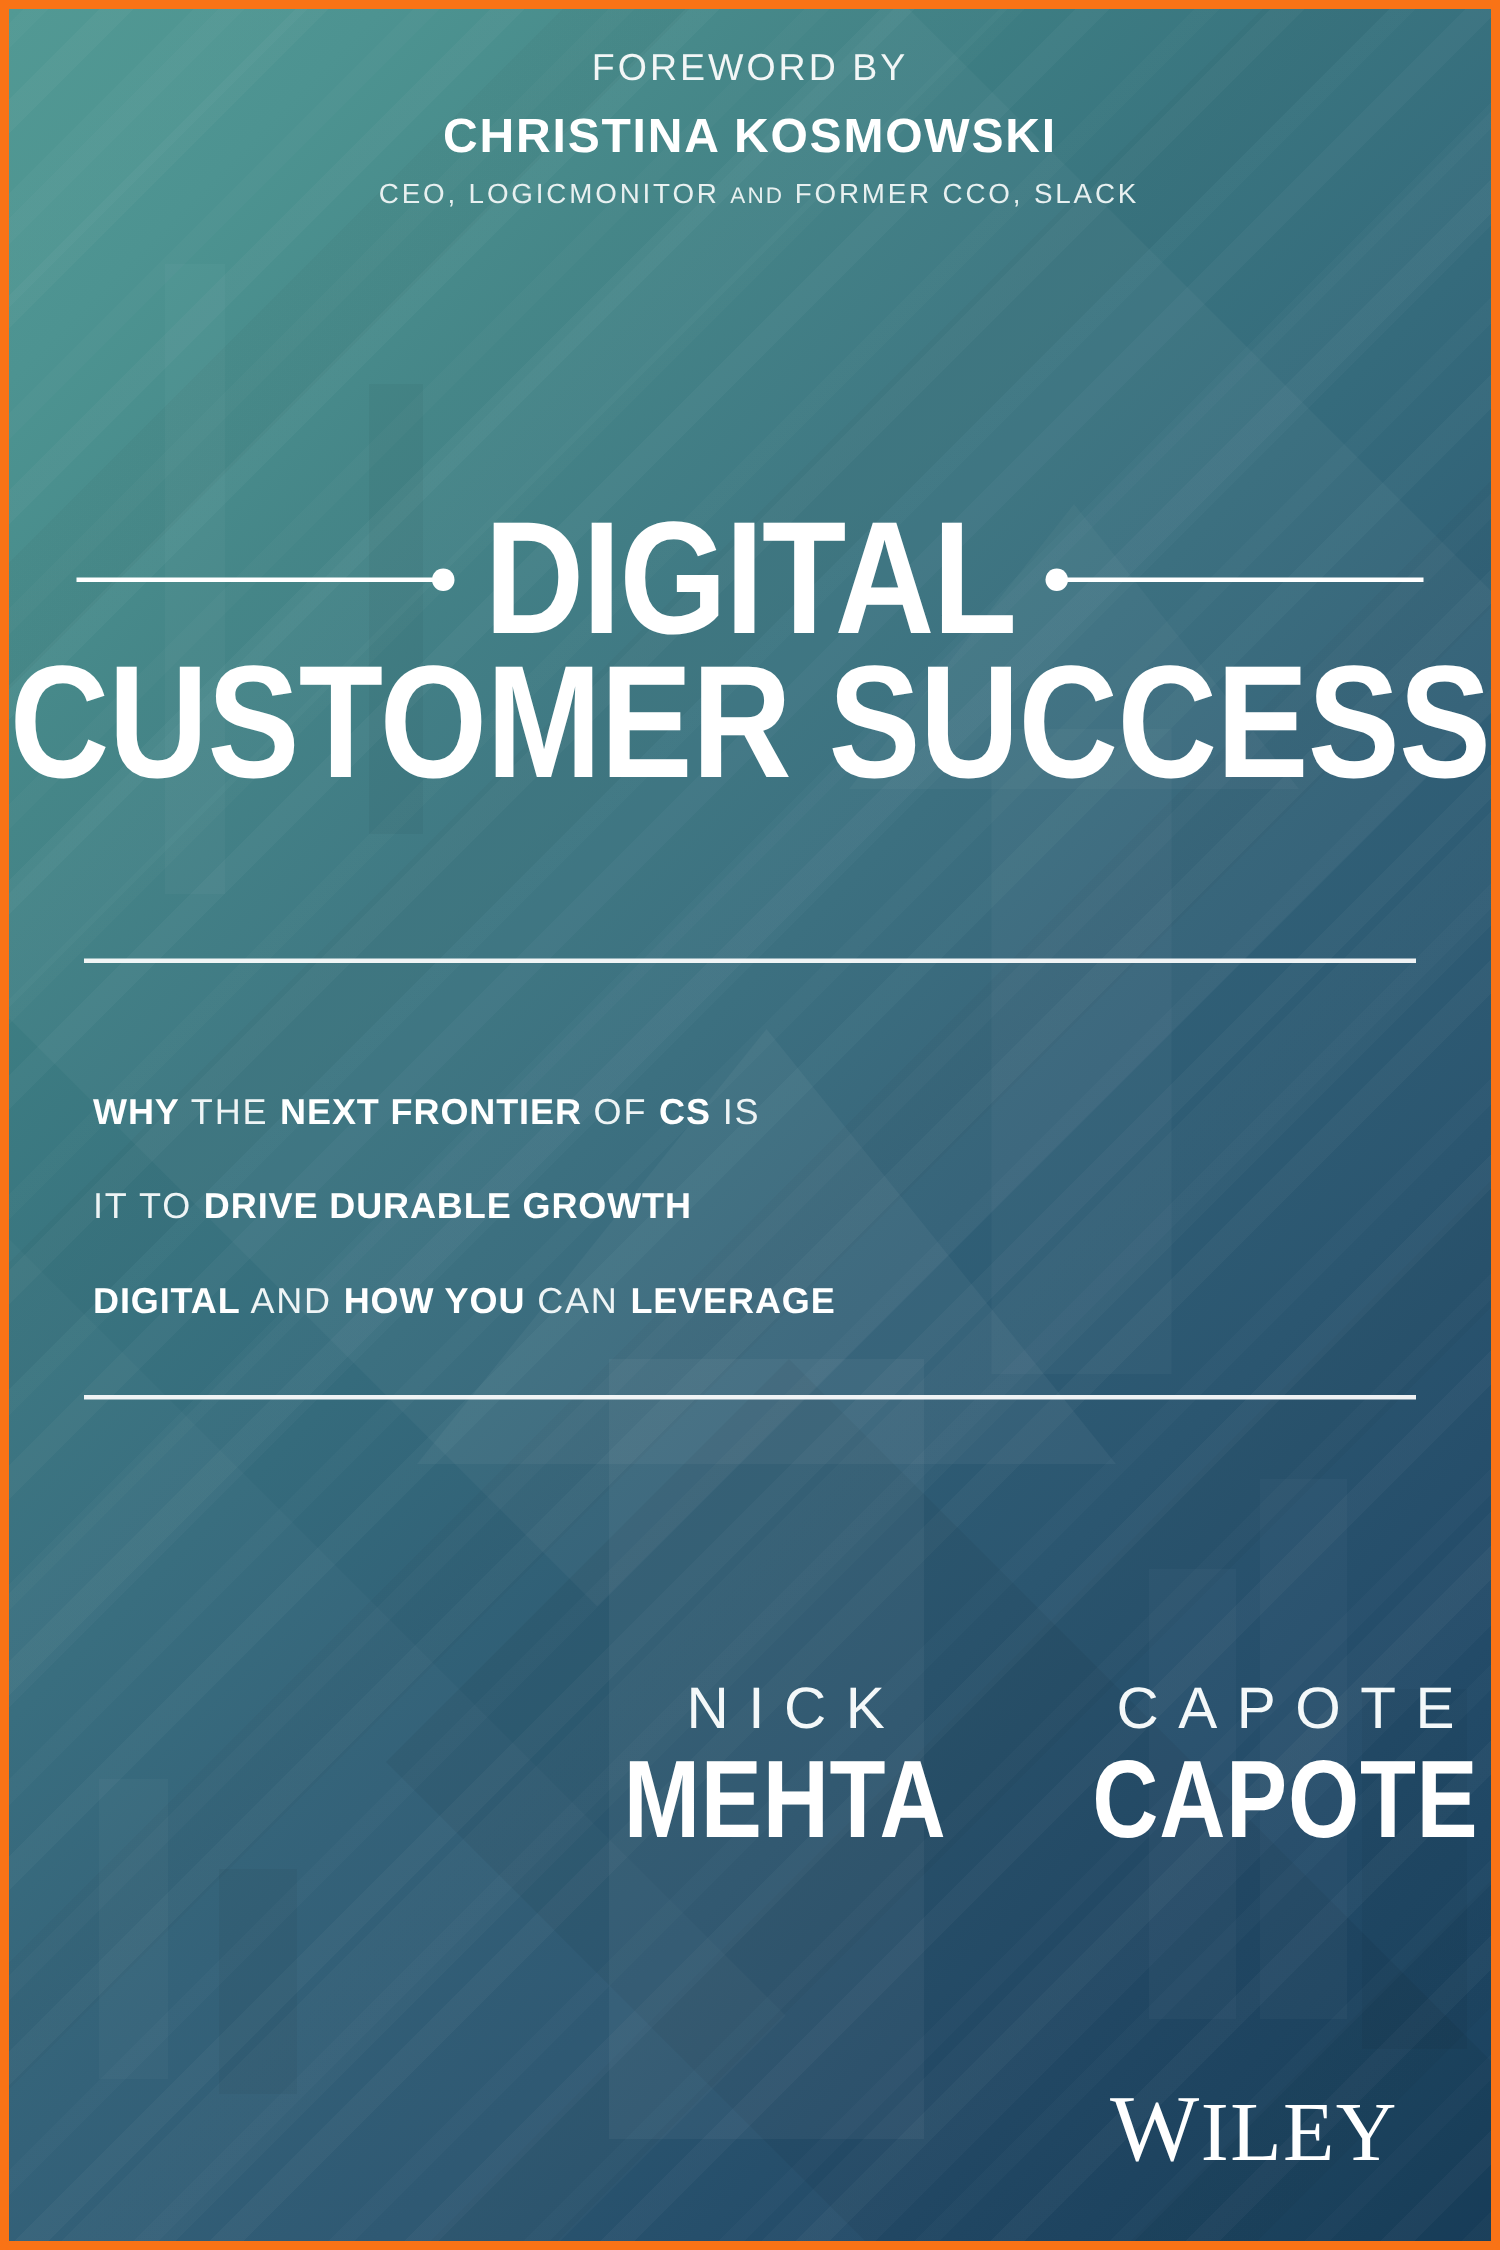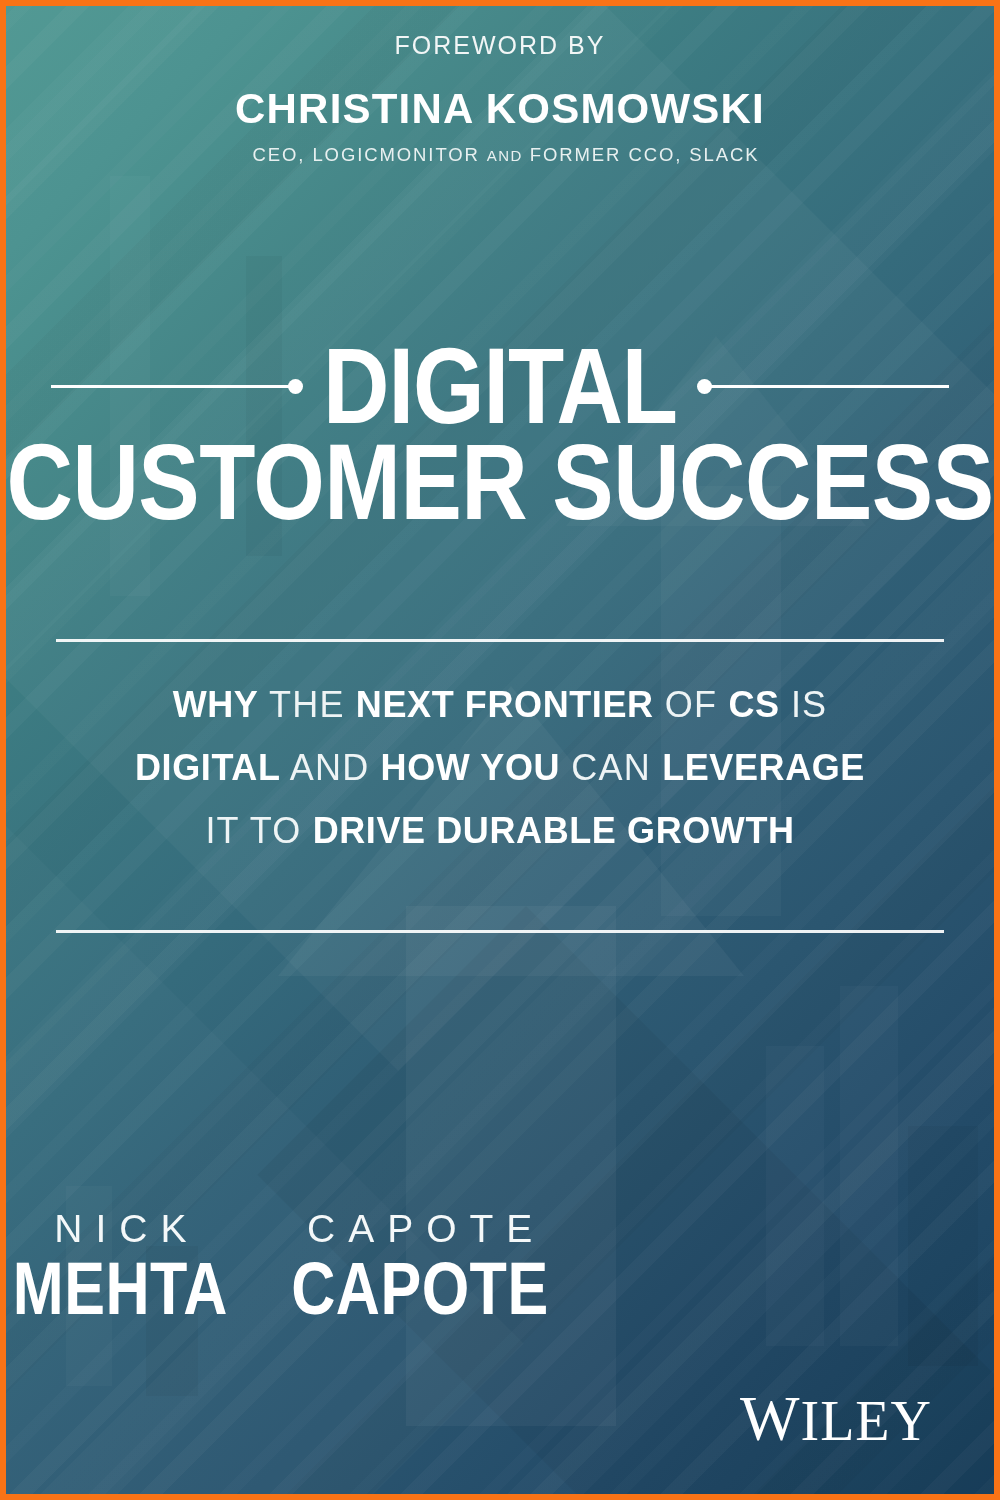--- a/index.html
+++ b/index.html
@@ -154,26 +154,26 @@
     text-align: center;
   }
   .fw-by {
     font-size: 25px;
     letter-spacing: 2.0px;
     font-weight: 400;
     color: #f2f6f6;
     line-height: 1.25;
   }
   .fw-name {
-    font-size: 42px;
+    font-size: 32px;
     font-weight: 700;
     letter-spacing: 1.2px;
     color: #ffffff;
     line-height: 1.35;
-    margin-top: 20px;
+    margin-top: 8px;
   }
   .fw-role {
     font-size: 18.5px;
     letter-spacing: 1.9px;
     font-weight: 400;
     color: #e8f0f0;
     margin-top: 6px;
     margin-left: 12px;
   }
   .fw-role .sm { font-size: 15px; letter-spacing: 1.4px; }
@@ -232,42 +232,42 @@
     position: absolute;
     left: 50px; right: 50px;
     height: 3px;
     background: rgba(255,255,255,0.92);
   }
   .sub-rule.top { top: 633px; }
   .sub-rule.bot { top: 924px; }
 
   .subtitle {
     position: absolute;
-    left: 56px; right: 56px; top: 667px;
-    text-align: center;
-    font-size: 36px;
+    left: 56px; right: 56px; top: 704px;
+    text-align: left;
+    font-size: 24px;
     line-height: 63px;
     letter-spacing: 1.2px;
     color: #eef4f5;
     font-weight: 400;
   }
   .subtitle b {
     font-weight: 700;
     letter-spacing: 0.6px;
     color: #ffffff;
   }
   .sub-line { display: block; white-space: nowrap; }
 
   
   .authors {
     position: absolute;
-    left: 0; right: 0; top: 1201px;
+    left: 0; right: 0; top: 1112px;
     display: flex;
-    justify-content: flex-start;
-    gap: 48px;
+    justify-content: flex-end;
+    gap: 82px;
   }
   .author { text-align: center; }
   .au-first {
     font-size: 39px;
     font-weight: 400;
     letter-spacing: 13px;
     text-indent: 13px;
     color: #f4f8f9;
     line-height: 1.12;
   }
@@ -348,29 +348,29 @@
       <div class="subtitle">
         <span class="sub-line">
           <b>WHY</b>
           <span>THE</span>
           <b>NEXT FRONTIER</b>
           <span>OF</span>
           <b>CS</b>
           <span>IS</span>
         </span>
         <span class="sub-line">
+          <span>IT TO</span>
+          <b>DRIVE DURABLE GROWTH</b>
+        </span>
+        <span class="sub-line">
           <b>DIGITAL</b>
           <span>AND</span>
           <b>HOW YOU</b>
           <span>CAN</span>
           <b>LEVERAGE</b>
-        </span>
-        <span class="sub-line">
-          <span>IT TO</span>
-          <b>DRIVE DURABLE GROWTH</b>
         </span>
       </div>
 
       <div class="authors">
         <div class="author">
           <div class="au-first">NICK</div>
           <div class="au-last">MEHTA</div>
         </div>
         <div class="author">
           <div class="au-first">CAPOTE</div>

